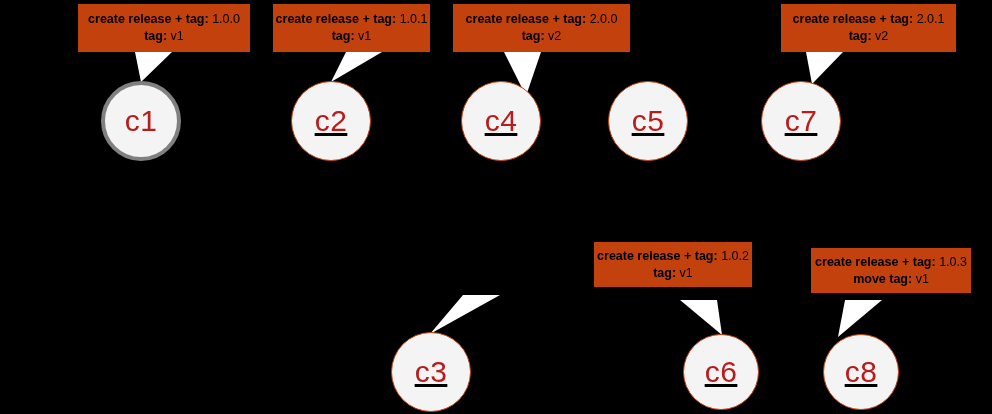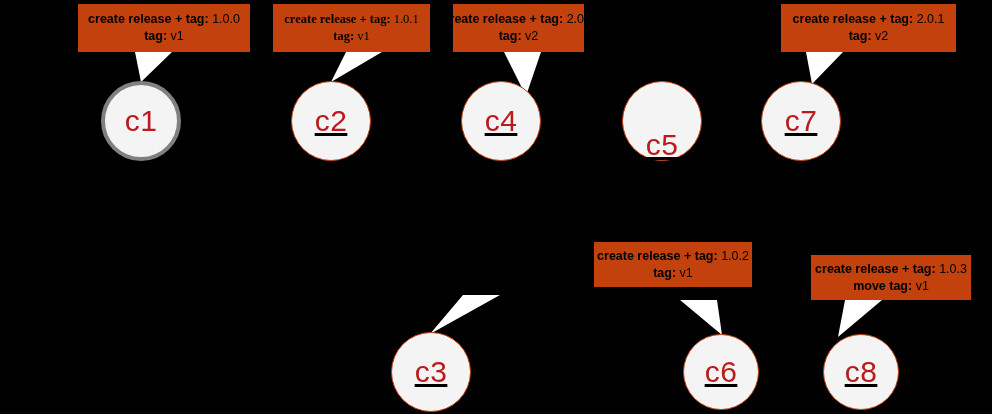--- a/index.html
+++ b/index.html
@@ -87,50 +87,50 @@
       <polygon points="504,52 541,52 526,96"></polygon>
       <polygon points="806,52 843,52 812,84"></polygon>
       <polygon points="463,295 500,295 430,334"></polygon>
       <polygon points="680,300 717,300 722,335"></polygon>
       <polygon points="845,300 882,300 838,337"></polygon>
     </svg>
     <div class="callout" style="left: 78px; top: 4px; width: 172px; height: 48px;">
       <div class="callout-line"><span class="k">create release + tag:</span> <span class="v">1.0.0</span></div>
       <div class="callout-line"><span class="k">tag:</span> <span class="v">v1</span></div>
     </div>
-    <div class="callout" style="left: 273px; top: 4px; width: 157px; height: 48px; font-family: Liberation Serif, serif;">
+    <div class="callout" style="left: 273px; top: 4px; width: 157px; height: 48px;">
       <div class="callout-line"><span class="k">create release + tag:</span> <span class="v">1.0.1</span></div>
       <div class="callout-line"><span class="k">tag:</span> <span class="v">v1</span></div>
     </div>
-    <div class="callout" style="left: 453px; top: 4px; width: 131px; height: 48px;">
+    <div class="callout" style="left: 453px; top: 4px; width: 177px; height: 48px;">
       <div class="callout-line"><span class="k">create release + tag:</span> <span class="v">2.0.0</span></div>
       <div class="callout-line"><span class="k">tag:</span> <span class="v">v2</span></div>
     </div>
     <div class="callout" style="left: 740px; top: 4px; width: 175px; height: 48px; margin-left: 41px;">
       <div class="callout-line"><span class="k">create release + tag:</span> <span class="v">2.0.1</span></div>
       <div class="callout-line"><span class="k">tag:</span> <span class="v">v2</span></div>
     </div>
     <div class="callout" style="left: 594px; top: 242px; width: 158px; height: 45px;">
       <div class="callout-line"><span class="k">create release + tag:</span> <span class="v">1.0.2</span></div>
       <div class="callout-line"><span class="k">tag:</span> <span class="v">v1</span></div>
     </div>
-    <div class="callout" style="left: 811px; top: 255px; width: 160px; height: 45px;">
+    <div class="callout" style="left: 811px; top: 248px; width: 160px; height: 45px;">
       <div class="callout-line"><span class="k">create release + tag:</span> <span class="v">1.0.3</span></div>
       <div class="callout-line"><span class="k">move tag:</span> <span class="v">v1</span></div>
     </div>
     <div class="node node-highlight" style="left: 101px; top: 81px; width: 80px; height: 80px;">
       <span class="node-label">c1</span>
     </div>
     <div class="node node-plain" style="left: 291px; top: 81px; width: 80px; height: 80px;">
       <span class="node-label">c2</span>
     </div>
     <div class="node node-plain" style="left: 461px; top: 81px; width: 80px; height: 80px;">
       <span class="node-label">c4</span>
     </div>
-    <div class="node node-plain" style="left: 622px; top: 81px; width: 80px; height: 80px; align-items: flex-end;">
+    <div class="node node-plain" style="left: 608px; top: 81px; width: 80px; height: 80px;">
       <span class="node-label">c5</span>
     </div>
     <div class="node node-plain" style="left: 761px; top: 81px; width: 80px; height: 80px; align-items: center;">
       <span class="node-label">c7</span>
     </div>
     <div class="node node-plain" style="left: 391px; top: 332px; width: 80px; height: 80px; text-align: center;">
       <span class="node-label">c3</span>
     </div>
     <div class="node node-plain" style="left: 683px; top: 334px; width: 76px; height: 76px; text-align: right;">
       <span class="node-label">c6</span>

